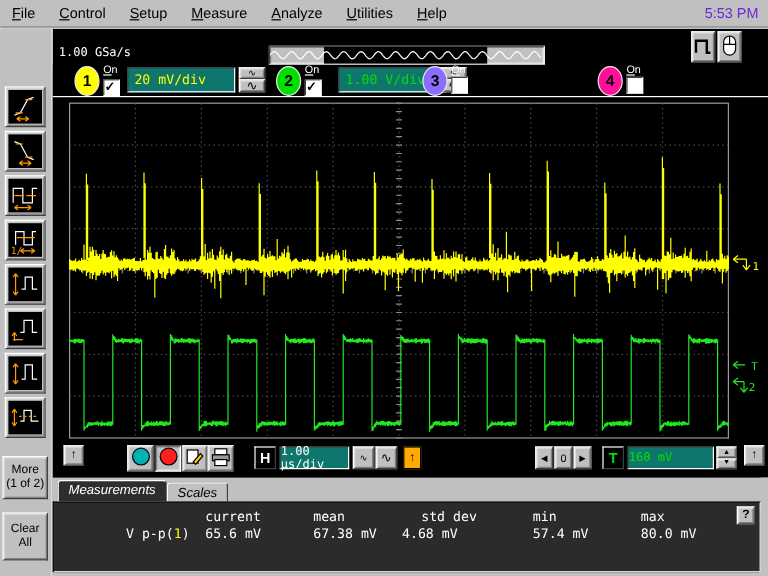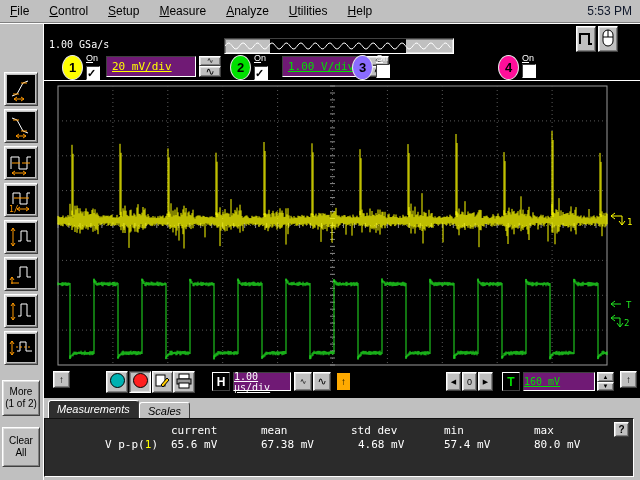--- a/index.html
+++ b/index.html
@@ -3,28 +3,28 @@
 <meta charset="utf-8">
 <style>
   html,body{margin:0;padding:0;background:#777;}
   .screen{position:relative;width:640px;height:480px;background:#c0c0c0;overflow:hidden;
           font-family:"Liberation Sans",sans-serif;-webkit-font-smoothing:none;}
   
   .raised{background:#c0c0c0;border:1px solid;border-color:#ffffff #404040 #404040 #ffffff;
           box-shadow:inset 1px 1px 0 #dfdfdf, inset -1px -1px 0 #808080;}
   .sunken{background:#c0c0c0;border:1px solid;border-color:#404040 #ffffff #ffffff #404040;
           box-shadow:inset 1px 1px 0 #808080, inset -1px -1px 0 #dfdfdf;}
-  .display{background:#701a75;border:1px solid;border-color:#404040 #ffffff #ffffff #404040;
+  .display{background:#0f766e;border:1px solid;border-color:#404040 #ffffff #ffffff #404040;
            color:#fff;font-family:"DejaVu Sans Mono",monospace;font-size:10px;
-           display:flex;align-items:center;padding-left:5px;box-sizing:border-box;text-decoration:underline;}
+           display:flex;align-items:center;padding-left:5px;box-sizing:border-box;}
   
   .menubar{position:absolute;left:0;top:0;width:640px;height:22px;background:#c0c0c0;
            display:flex;align-items:center;border-bottom:1px solid #808080;box-shadow:0 1px 0 #ffffff;}
   .menu-item{font-size:12px;color:#000;padding:2px 10px;cursor:default;}
-  .clock{position:absolute;right:8px;top:4px;font-size:12px;color:#0f172a;}
+  .clock{position:absolute;right:8px;top:4px;font-size:12px;color:#6d28d9;}
   
   .sidebar{position:absolute;left:0;top:24px;width:43px;height:456px;background:#c0c0c0;
            border-right:1px solid #ffffff;box-shadow:1px 0 0 #404040;}
   .side-btn{position:absolute;left:4px;width:34px;height:34px;padding:0;}
   .side-btn .blk{position:absolute;left:2px;top:2px;width:28px;height:28px;background:#000;}
   .side-btn svg{position:absolute;left:3px;top:3px;}
   .txt-btn{position:absolute;left:2px;width:38px;font-size:10px;line-height:12px;color:#000;
            text-align:center;padding:4px 0;}
   
   .content{position:absolute;left:44px;top:24px;width:596px;height:456px;background:#000;}
@@ -392,21 +392,21 @@
 
     <div class="measpanel">
       <span class="mcell" style="left:126px;top:5px">current</span>
       <span class="mcell" style="left:216px;top:5px">mean</span>
       <span class="mcell" style="left:306px;top:5px">std dev</span>
       <span class="mcell" style="left:399px;top:5px">min</span>
       <span class="mcell" style="left:489px;top:5px">max</span>
       <span class="mcell" style="left:60px;top:19px"><span>V p-p(</span><span style="color:#ffff00">1</span><span>)</span></span>
       <span class="mcell" style="left:126px;top:19px">65.6 mV</span>
       <span class="mcell" style="left:216px;top:19px">67.38 mV</span>
-      <span class="mcell" style="left:313px;top:19px">4.68 mV</span>
+      <span class="mcell" style="left:290px;top:19px">4.68 mV</span>
       <span class="mcell" style="left:399px;top:19px">57.4 mV</span>
       <span class="mcell" style="left:489px;top:19px">80.0 mV</span>
       <button class="raised" style="position:absolute;right:4px;top:3px;width:15px;height:15px;font-size:10px;font-weight:bold;padding:0">?</button>
     </div>
     <div class="grayfoot"></div>
     <div class="grayright"></div>
   </div>
 </div>
 
 </body></html>

